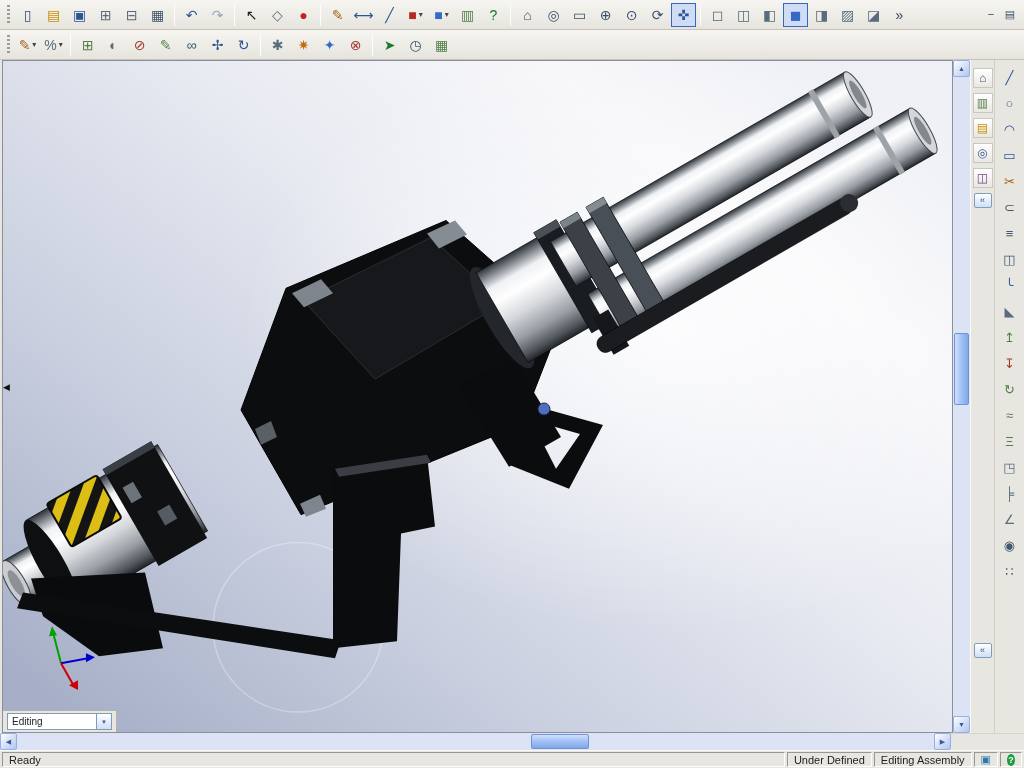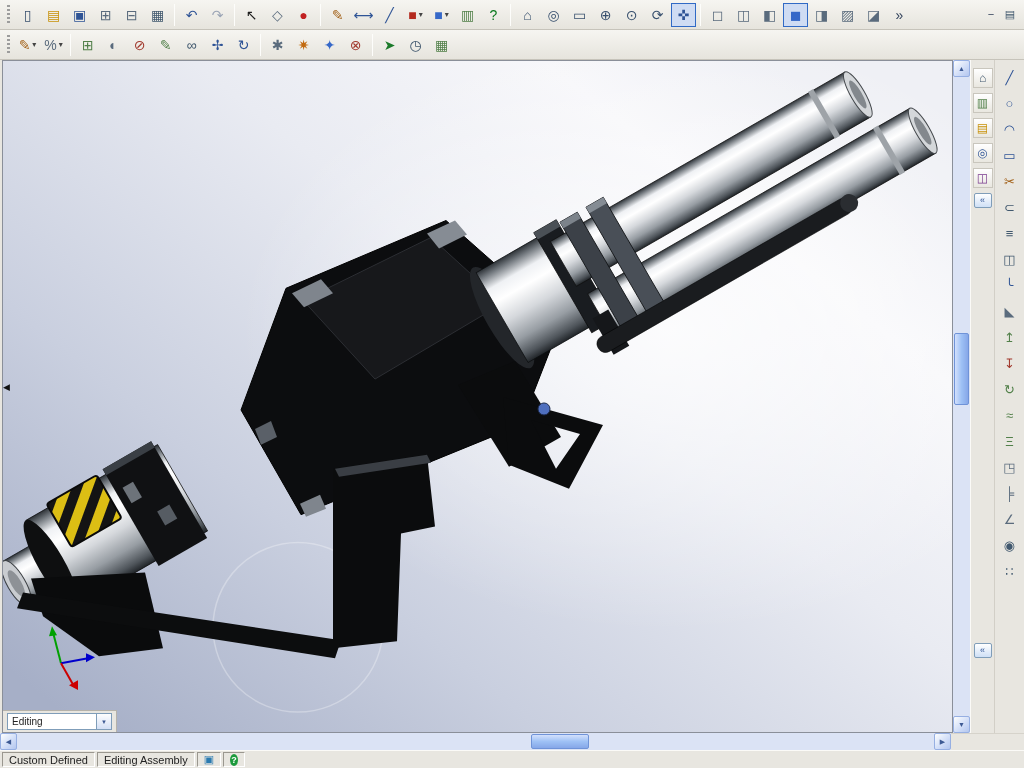--- a/index.html
+++ b/index.html
@@ -457,21 +457,22 @@
       <button class="sb-btn">◀</button>
       <div class="sb-track">
         <div class="sb-thumb-h"></div>
       </div>
       <button class="sb-btn">▶</button>
     </div>
     <div id="hscroll-corner"></div>
   </div>
 
   <div id="statusbar">
-    <span class="sb-cell">Custom Defined</span>
+    <span class="sb-cell grow">Ready</span>
+    <span class="sb-cell">Under Defined</span>
     <span class="sb-cell">Editing Assembly</span>
     <span class="sb-cell">
         <span class="sb-mini-icon">▣</span>
       </span>
     <span class="sb-cell sb-help">
         <span class="help-badge">?</span>
       </span>
   </div>
 
 </div>

